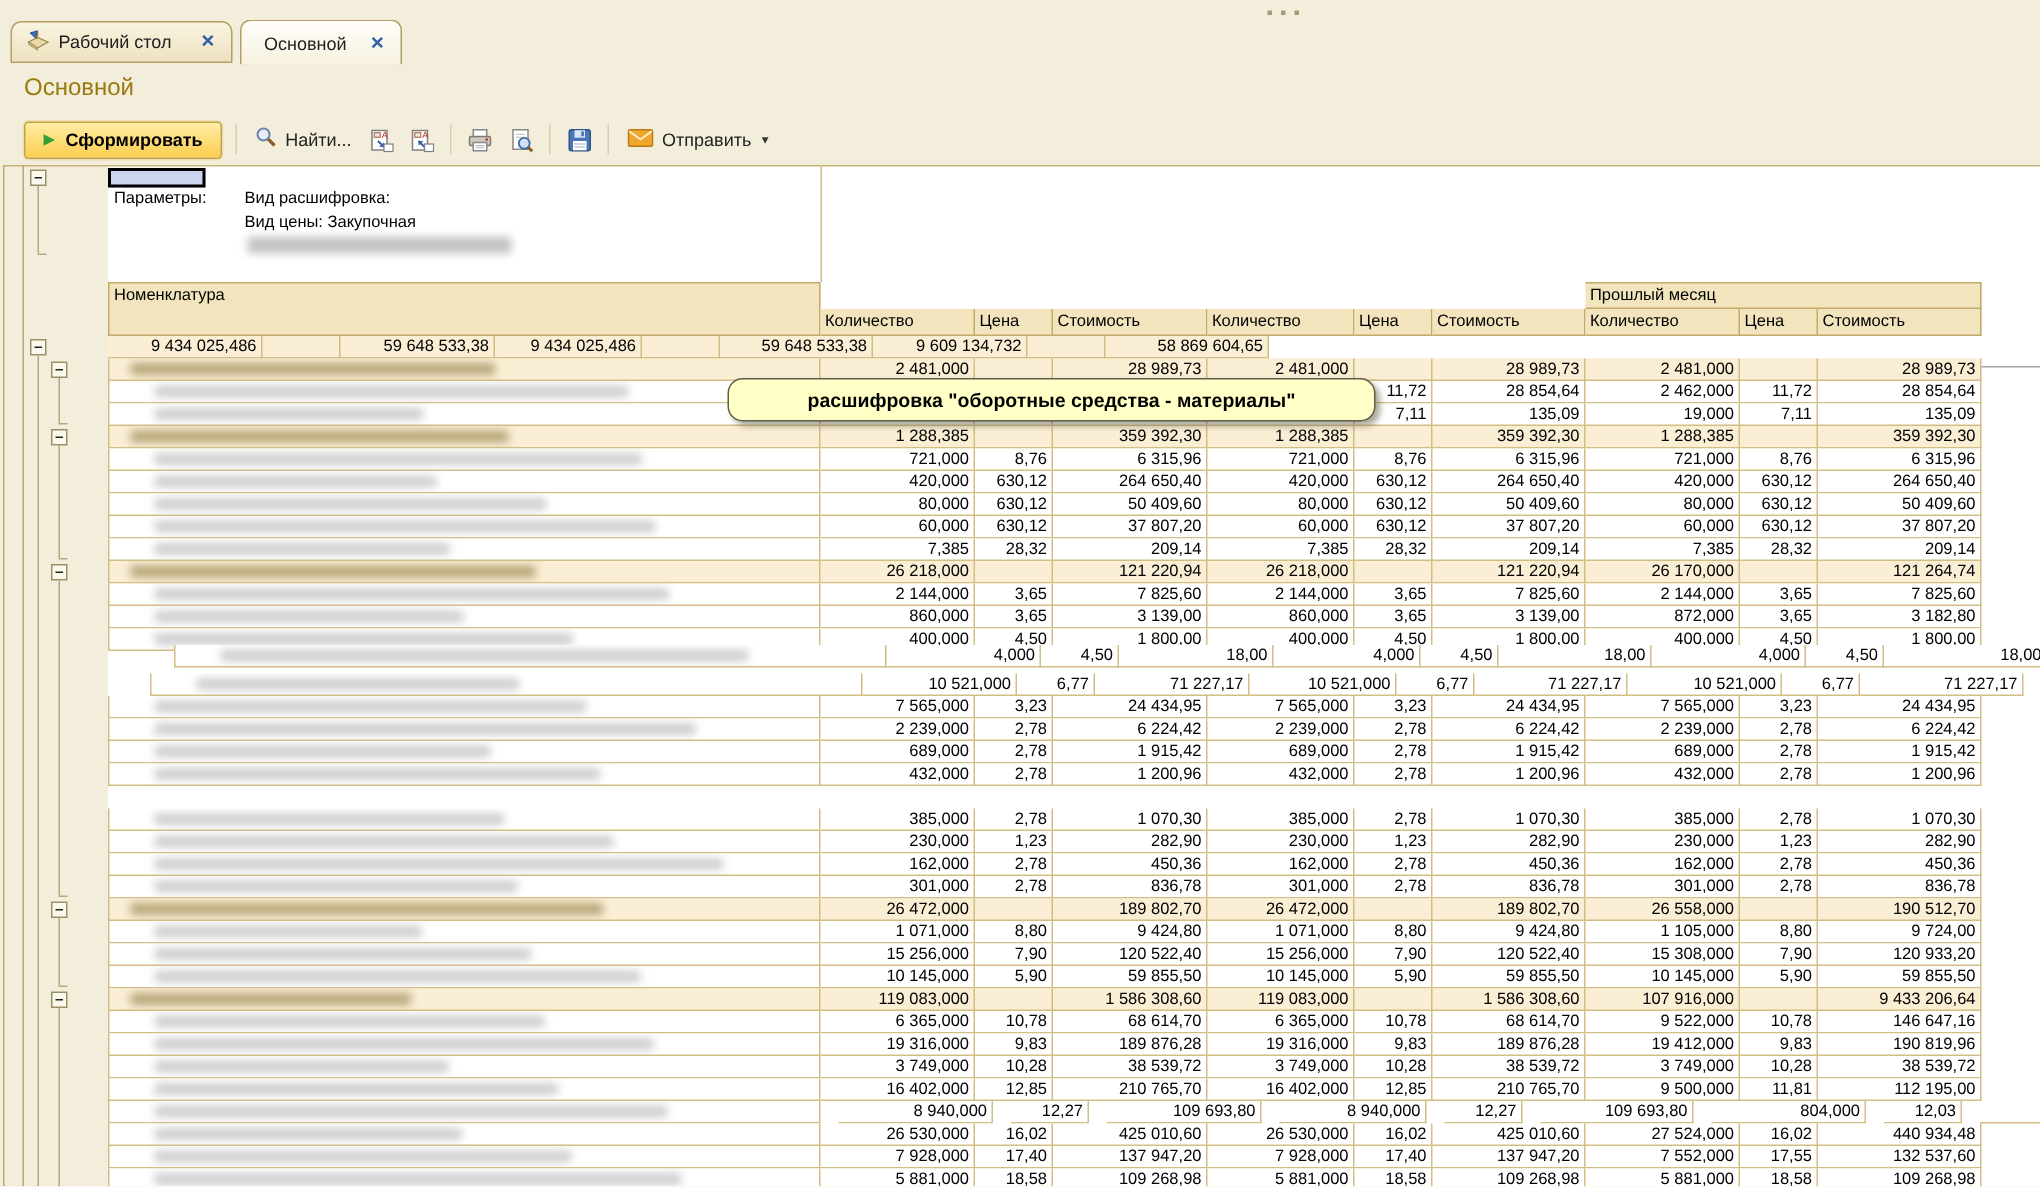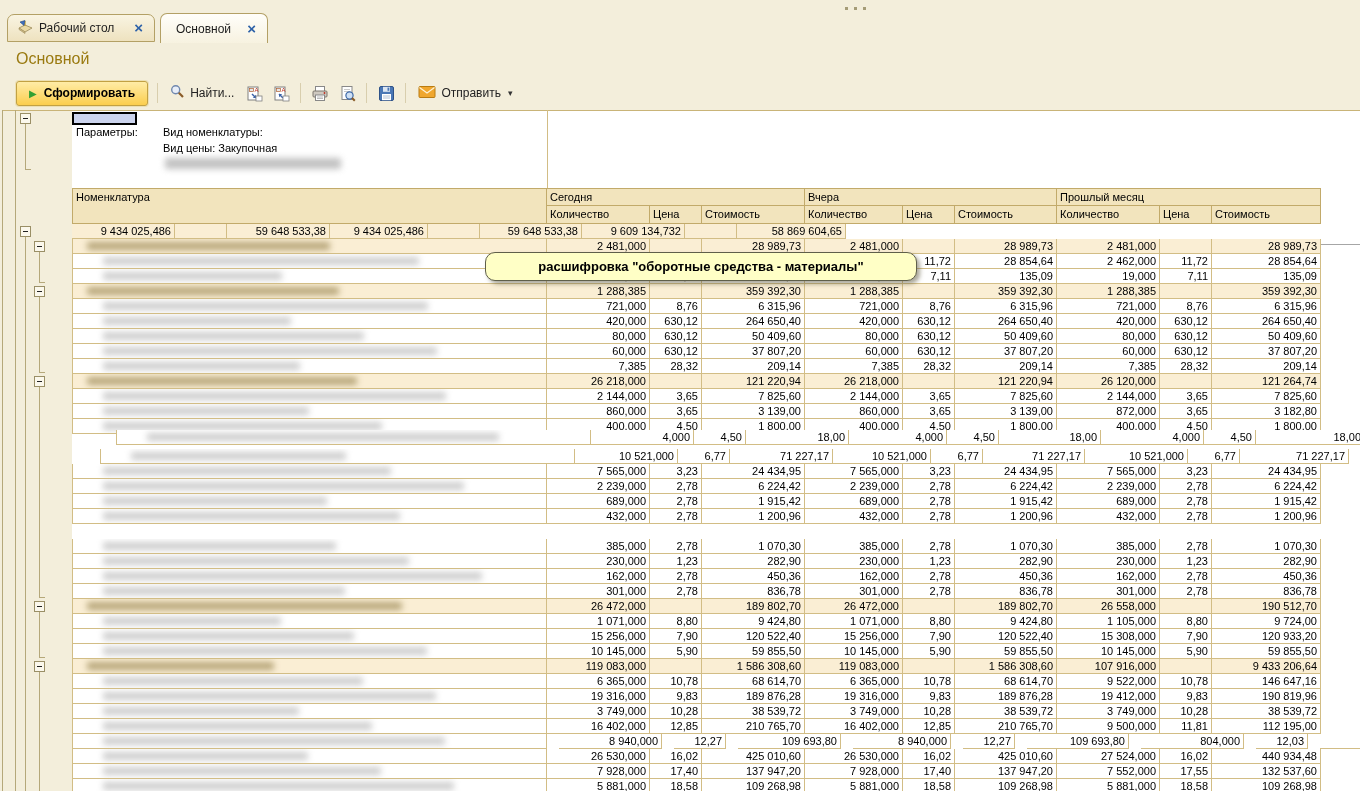--- a/index.html
+++ b/index.html
@@ -200,28 +200,26 @@
       <div class="tlh" style="left: 39px; top: 487px; width: 6px;"></div>
       <div class="gbox" style="left: 34px; top: 491px;"></div>
       <div class="tl" style="left: 39px; top: 502px; height: 45px;"></div>
       <div class="tlh" style="left: 39px; top: 547px; width: 6px;"></div>
       <div class="gbox" style="left: 34px; top: 551px;"></div>
       <div class="tl" style="left: 39px; top: 562px; height: 119px;"></div>
     </div>
 
   <div class="sel-cell"></div>
   <div class="ptext" style="left:76px;top:16px">Параметры:</div>
-  <div class="ptext" style="left:163px;top:16px">Вид номенклатуры:</div>
+  <div class="ptext" style="left:163px;top:16px">Вид расшифровка:</div>
   <div class="ptext" style="left:163px;top:32px">Вид цены: Закупочная</div>
   <div class="pblur"></div>
   <div class="vline547"></div>
 
   <div class="hc hleft htop" style="left:72px;top:78px;width:475px;height:36px">Номенклатура</div>
-  <div class="hc htop" style="left:547px;top:78px;width:258px;height:18px">Сегодня</div>
-  <div class="hc htop" style="left:805px;top:78px;width:252px;height:18px">Вчера</div>
   <div class="hc htop" style="left:1057px;top:78px;width:264px;height:18px">Прошлый месяц</div>
 
   <div class="hc" style="left:547px;top:96px;width:103px;height:18px">Количество</div>
   <div class="hc" style="left:650px;top:96px;width:52px;height:18px">Цена</div>
   <div class="hc" style="left:702px;top:96px;width:103px;height:18px">Стоимость</div>
   <div class="hc" style="left:805px;top:96px;width:98px;height:18px">Количество</div>
   <div class="hc" style="left:903px;top:96px;width:52px;height:18px">Цена</div>
   <div class="hc" style="left:955px;top:96px;width:102px;height:18px">Стоимость</div>
   <div class="hc" style="left:1057px;top:96px;width:103px;height:18px">Количество</div>
   <div class="hc" style="left:1160px;top:96px;width:52px;height:18px">Цена</div>
@@ -368,21 +366,21 @@
       <div class="row grp" style="top: 264px;">
         <div class="c nom" style="width: 475px;">
           <div class="bb bbg" style="margin-left: 10px; width: 270px;"></div>
         </div>
         <div class="c num" style="width: 103px;">26 218,000</div>
         <div class="c num" style="width: 52px;"></div>
         <div class="c num" style="width: 103px;">121 220,94</div>
         <div class="c num" style="width: 98px;">26 218,000</div>
         <div class="c num" style="width: 52px;"></div>
         <div class="c num" style="width: 102px;">121 220,94</div>
-        <div class="c num" style="width: 103px;">26 120,000</div>
+        <div class="c num" style="width: 103px;">26 170,000</div>
         <div class="c num" style="width: 52px;"></div>
         <div class="c num" style="width: 109px;">121 264,74</div>
       </div>
       <div class="row" style="top: 279px;">
         <div class="c nom" style="width: 475px;">
           <div class="bb" style="margin-left: 26px; width: 343px;"></div>
         </div>
         <div class="c num" style="width: 103px;">2 144,000</div>
         <div class="c num" style="width: 52px;">3,65</div>
         <div class="c num" style="width: 103px;">7 825,60</div>

